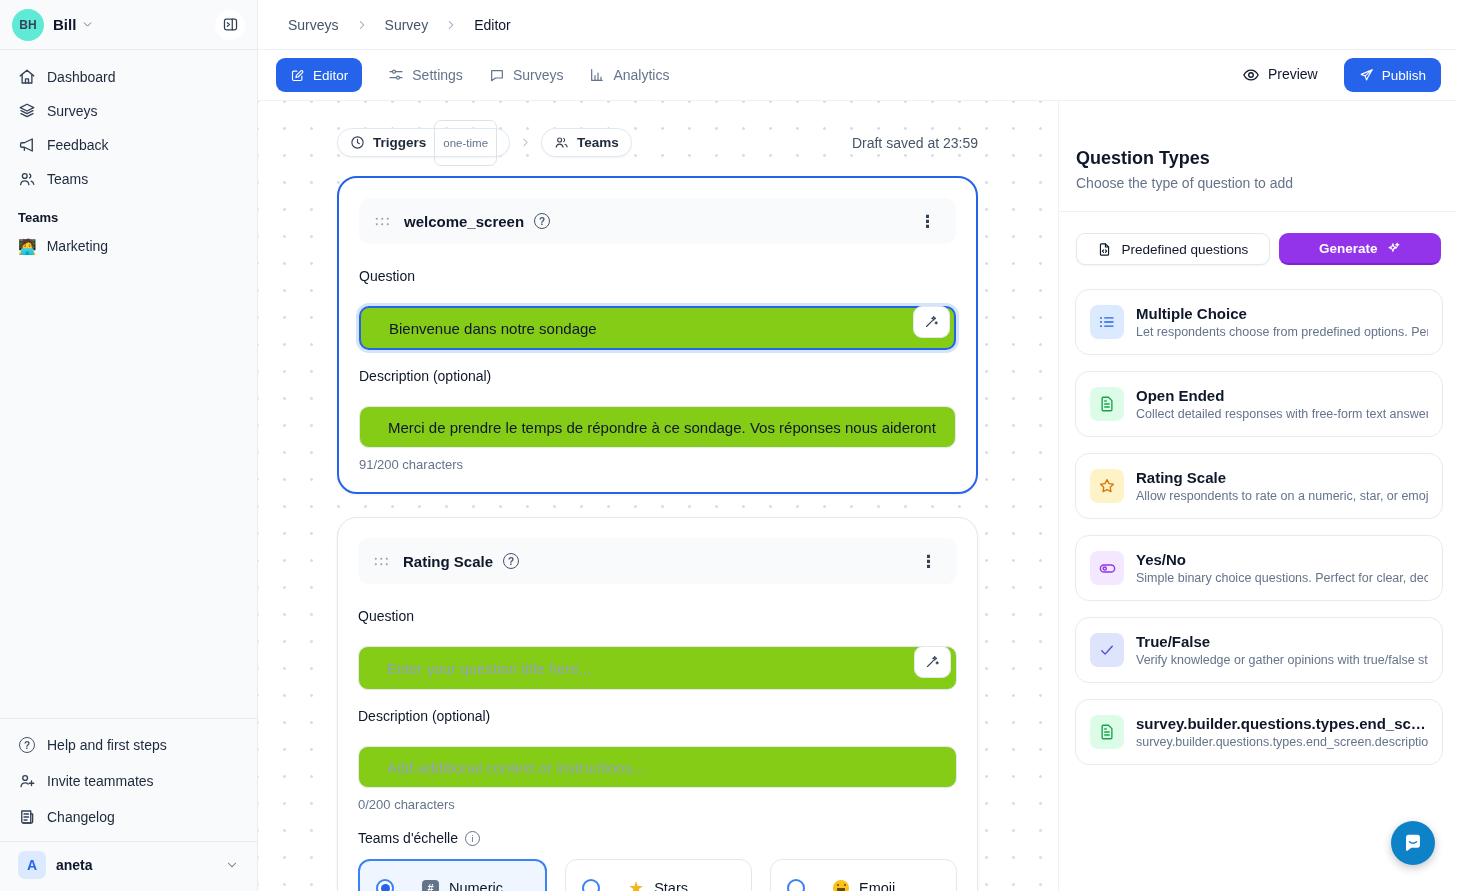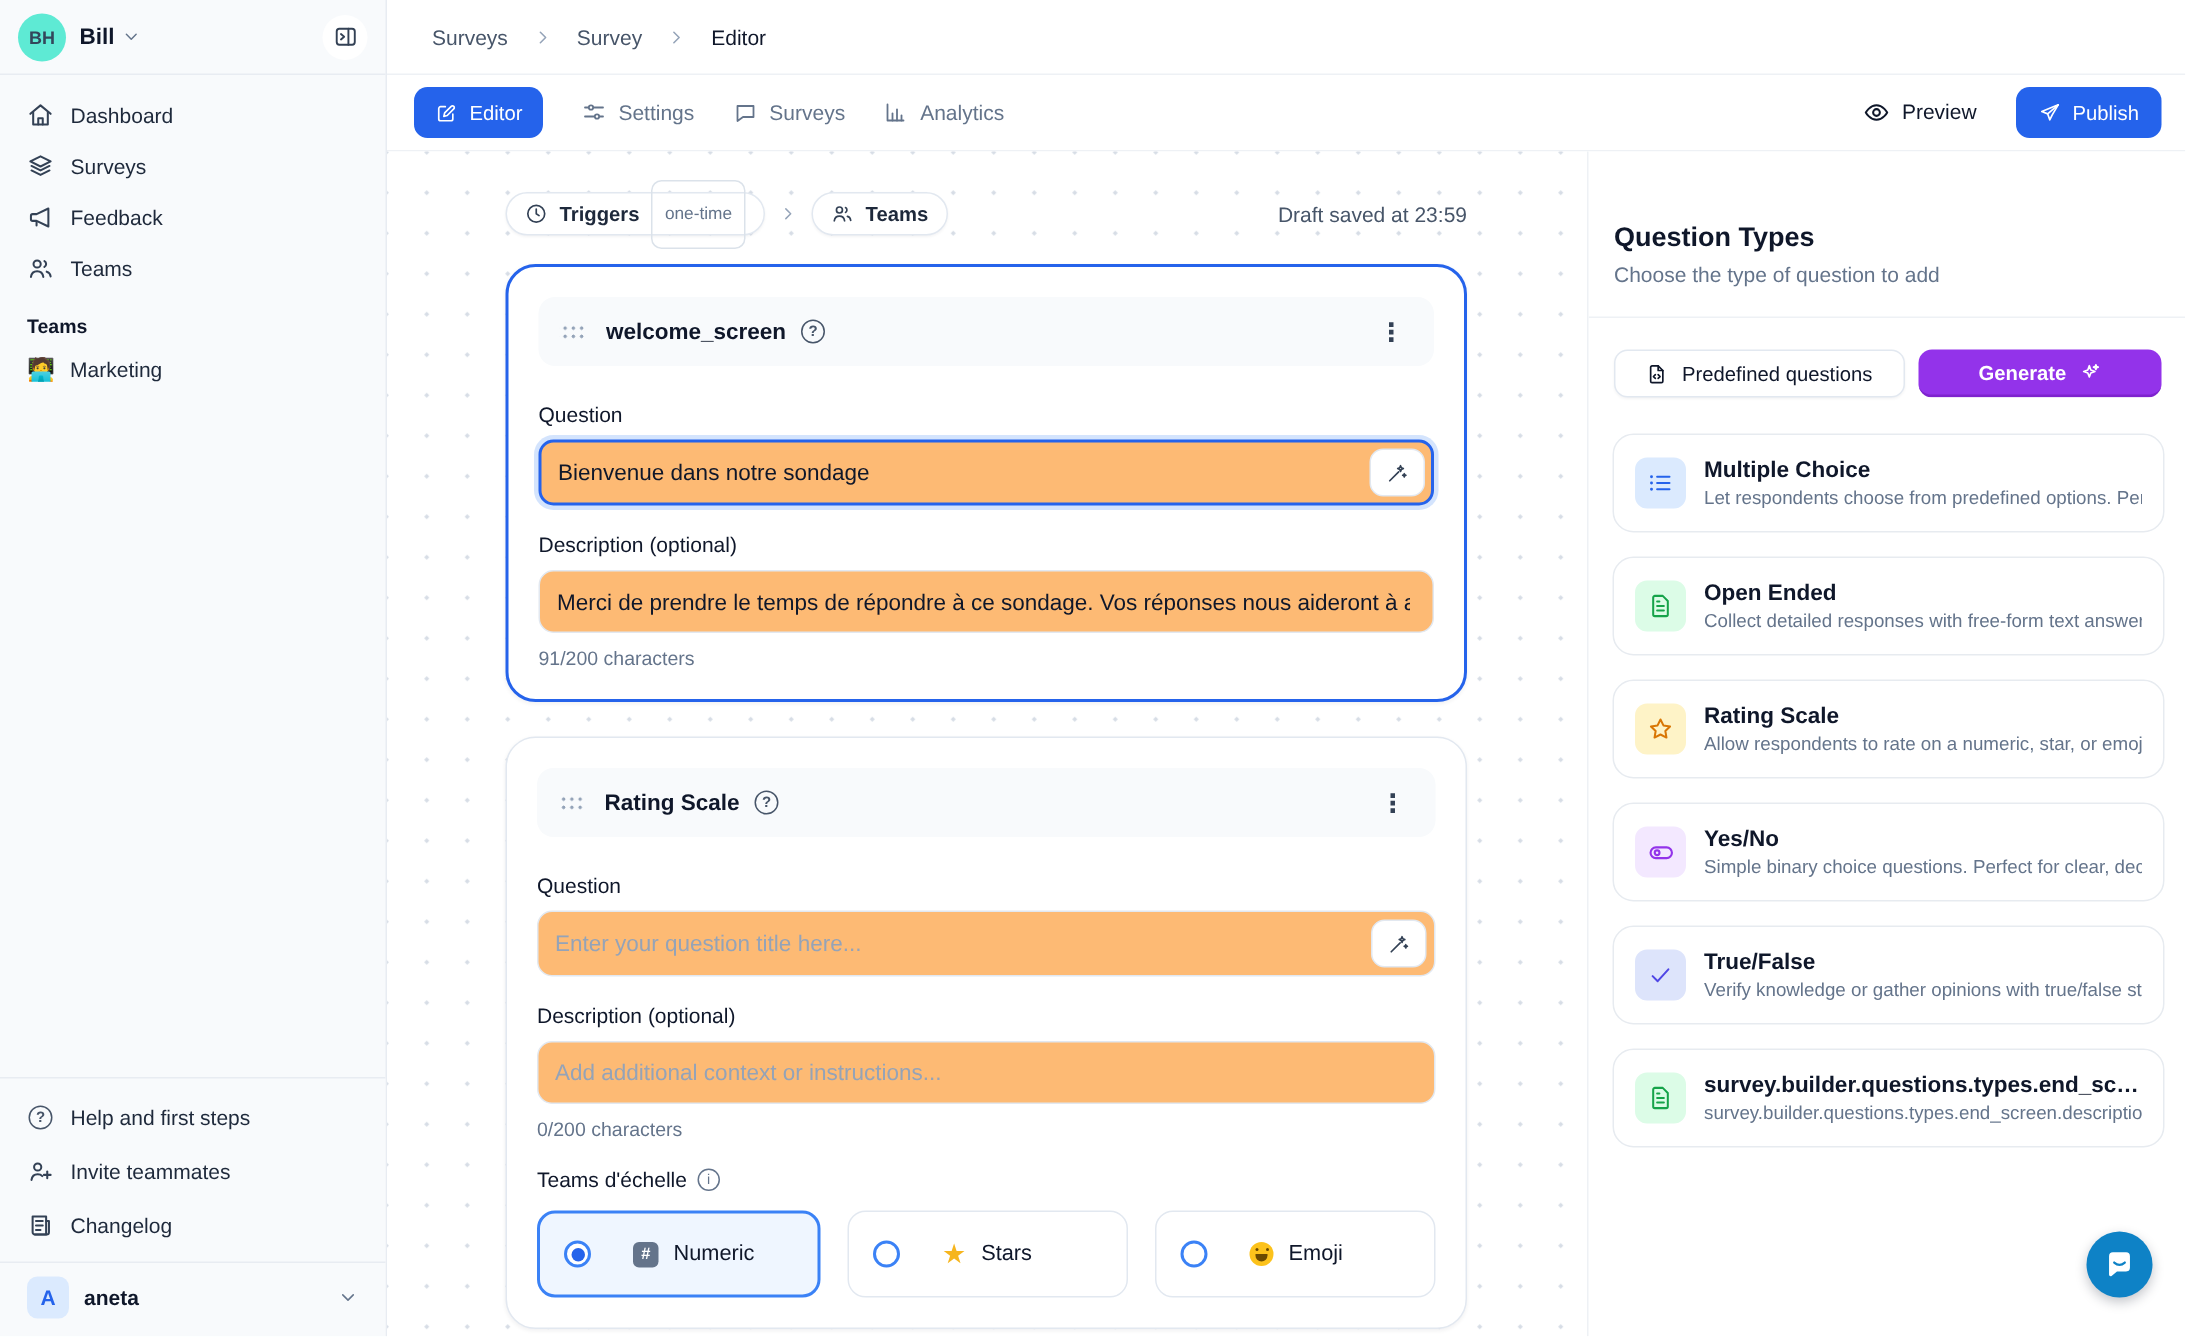--- a/index.html
+++ b/index.html
@@ -57,21 +57,21 @@
   .qcard.selected { border:2px solid #2563eb; }
   .qcard.normal { border:1px solid #e2e8f0; margin-top:23px; }
   .qcard-head { margin:20px 20px 0; background:#f8fafc; border-radius:11px; height:46px; display:flex; align-items:center; padding:0 14px; }
   .grip { width:17px; height:13px; background-image:radial-gradient(circle,#94a3b8 1.15px,transparent 1.3px); background-size:5.5px 5.5px; background-position:1px 1px; cursor:grab; }
   .qcard-title { margin-left:14px; font-size:15px; font-weight:600; color:#0f172a; }
   .qcard-head .q-circle { margin-left:10px; }
   .kebab { margin-left:auto; color:#334155; font-size:17px; font-weight:bold; letter-spacing:0; line-height:1; cursor:pointer; padding:4px 6px; }
   .qcard-body { padding:24px 20px 20px; }
   .field-label { font-size:14px; font-weight:500; color:#0f172a; margin-bottom:9px; display:flex; align-items:center; gap:7px; }
   .input-wrap { position:relative; }
-  .text-input { width:100%; height:44px; border:1px solid #e2e8f0; border-radius:10px; padding:0 52px 0 11px; font-size:15px; color:#0f172a; font-family:inherit; background:#fdba74; outline:none; }
+  .text-input { width:100%; height:44px; border:1px solid #e2e8f0; border-radius:10px; padding:0 52px 0 28px; font-size:15px; color:#0f172a; font-family:inherit; background:#84cc16; outline:none;margin-top:13px; }
   .text-input::placeholder { color:#94a3b8; }
   .text-input.focused { border:2px solid #2563eb; box-shadow:0 0 0 3px rgba(59,130,246,.22); }
   .wand-btn { position:absolute; right:6px; top:50%; transform:translateY(-50%); width:37px; height:32px; background:#fff; border:1px solid #e2e8f0; border-radius:9px; display:grid; place-items:center; color:#334155; cursor:pointer; }
   .char-count { margin-top:9px; font-size:13px; color:#64748b; }
   .mt18 { margin-top:18px; }
   .info-circle { width:15px; height:15px; border-radius:50%; border:1.4px solid #64748b; color:#64748b; font-size:9.5px; font-style:normal; display:grid; place-items:center; }
 
   .scale-row { display:flex; gap:18px; margin-top:13px; }
   .scale-card { flex:1; height:58px; border:1px solid #e2e8f0; border-radius:12px; background:#fff; display:flex; align-items:center; gap:10px; padding:0 16px; cursor:pointer; }
   .scale-card.selected { border:2px solid #3b82f6; background:#eff6ff; }

